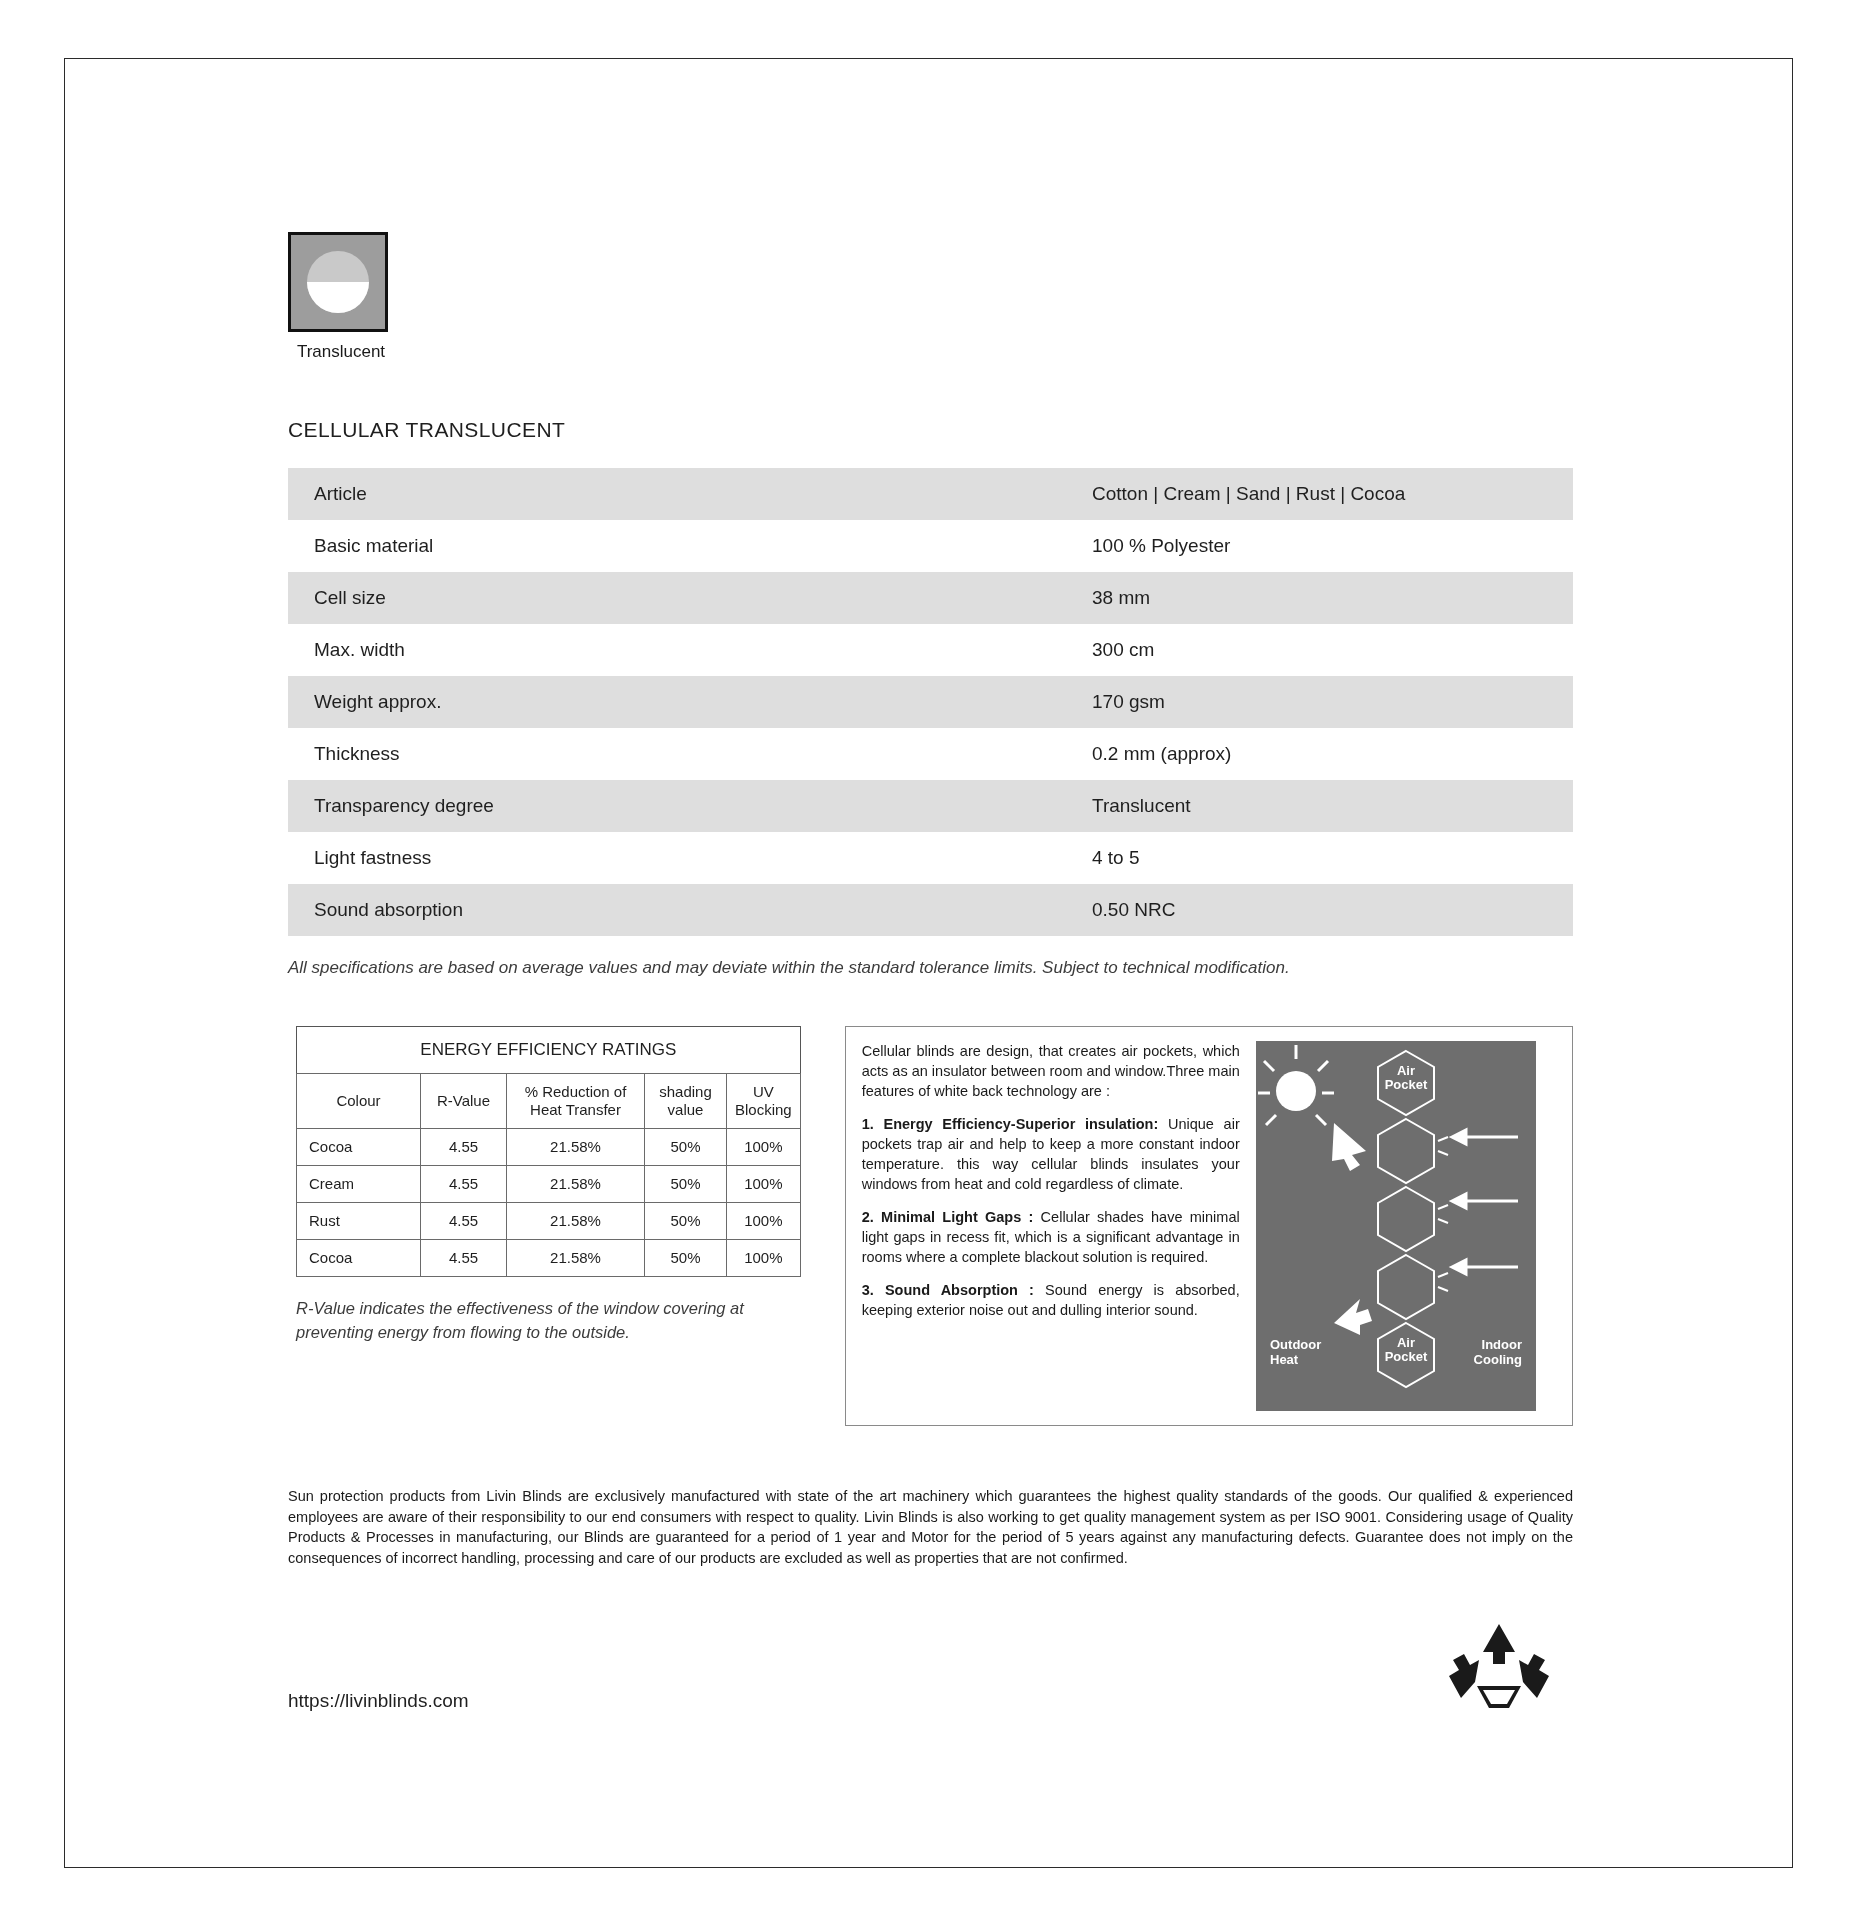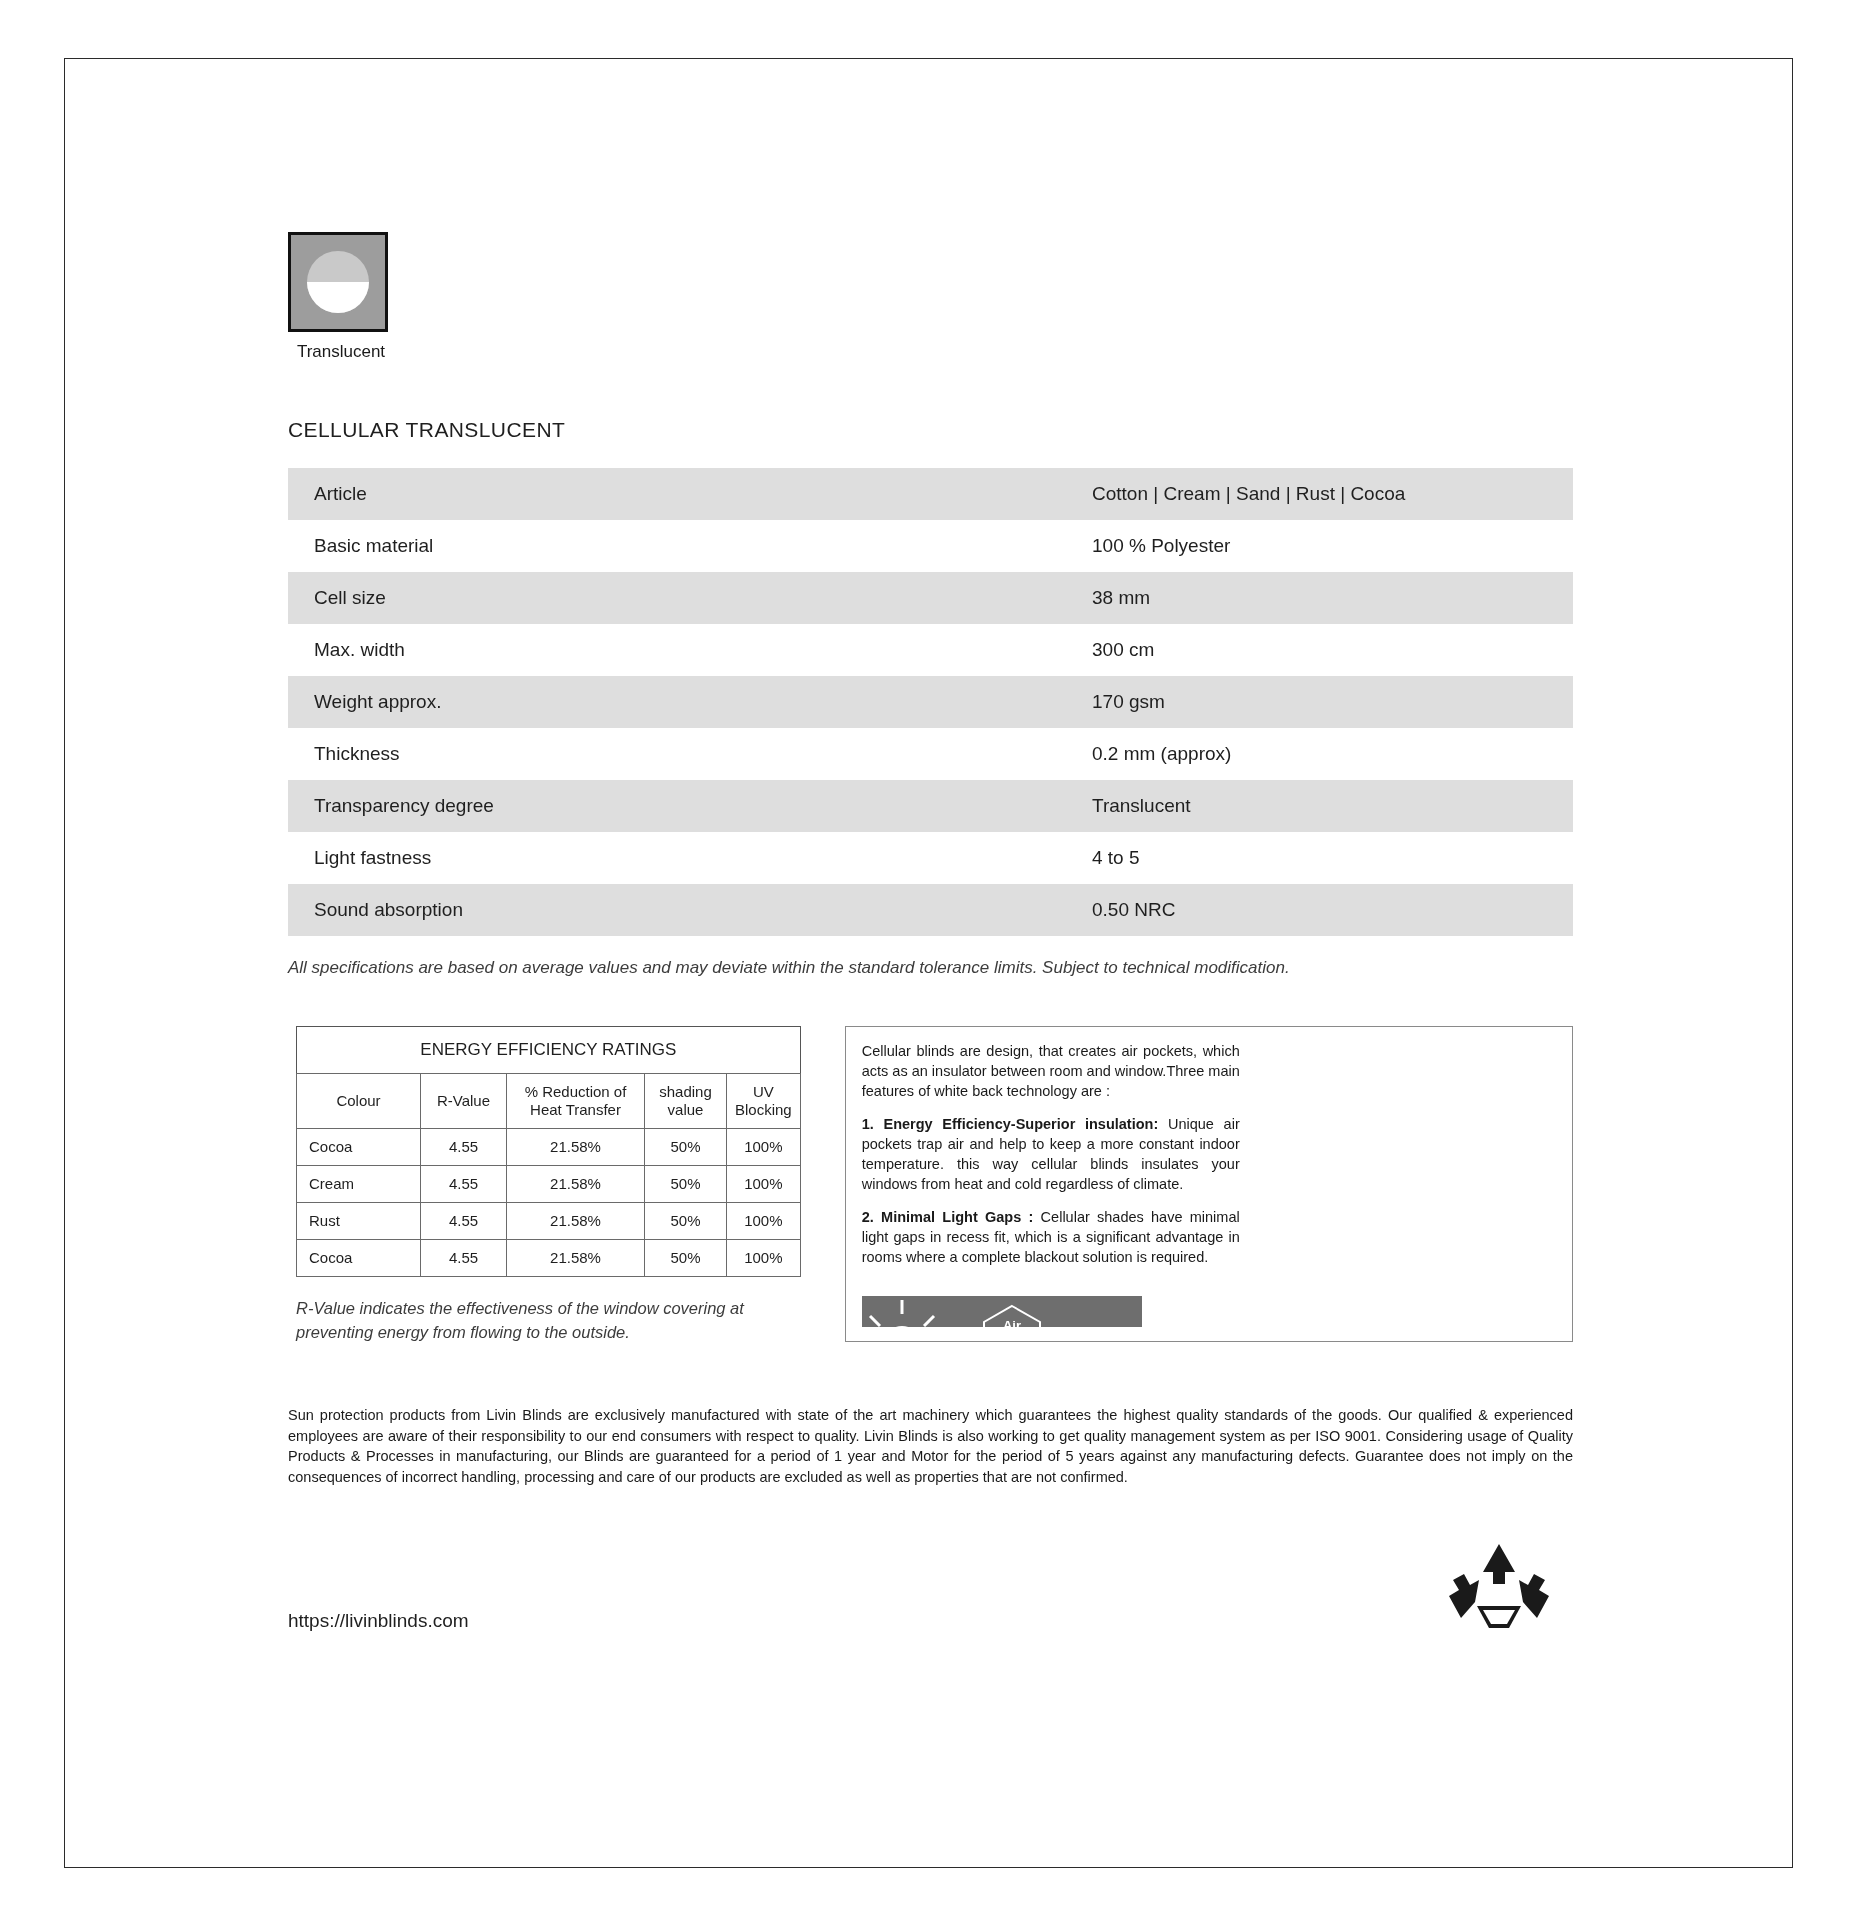--- a/index.html
+++ b/index.html
@@ -170,22 +170,21 @@
     margin-top: 20px;
     line-height: 1.45;
   }
 
   .info-box {
     border: 1px solid #8a8a8a;
     padding: 14px 16px;
     display: flex;
     gap: 16px;
     box-sizing: border-box;
-    height: 316px;
-    flex-direction: column;
+    height: 400px;
   }
   .info-text {
     width: 378px;
     font-size: 14.5px;
     line-height: 1.38;
     color: #1a1a1a;
     text-align: justify;
   }
   .info-text p { margin: 0 0 13px 0; }
   .info-text b { font-weight: 700; }
@@ -352,20 +351,21 @@
       </table>
       <div class="rvalue-note">R-Value indicates the effectiveness of the window covering at preventing energy from flowing to the outside.</div>
     </div>
 
     <div class="panel-right">
       <div class="info-box">
         <div class="info-text">
           <p>Cellular blinds are design, that creates air pockets, which acts as an insulator between room and window.Three main features of white back technology are :</p>
           <p><b>1. Energy Efficiency-Superior insulation:</b><span> Unique air pockets trap air and help to keep a more constant indoor temperature. this way cellular blinds insulates your windows from heat and cold regardless of climate.</span></p>
           <p><b>2. Minimal Light Gaps :</b><span> Cellular shades have minimal light gaps in recess fit, which is a significant advantage in rooms where a complete blackout solution is required.</span></p>
+          <p><b>3. Sound Absorption :</b><span> Sound energy is absorbed, keeping exterior noise out and dulling interior sound.</span></p>
         </div>
 
         <div class="diagram">
           <svg viewBox="0 0 280 372" width="280" height="372" aria-hidden="true">
             <rect x="0" y="0" width="280" height="372" fill="#6e6e6e"></rect>
 
             <g stroke="#ffffff" stroke-width="3">
               <line x1="40" y1="18" x2="40" y2="4"></line>
               <line x1="18" y1="30" x2="8" y2="20"></line>
               <line x1="62" y1="30" x2="72" y2="20"></line>

